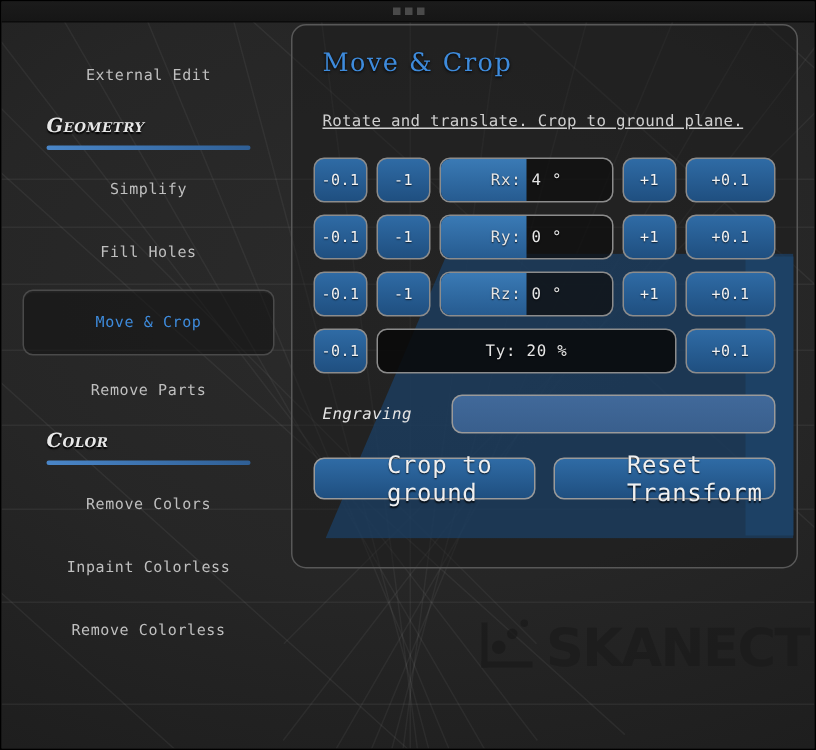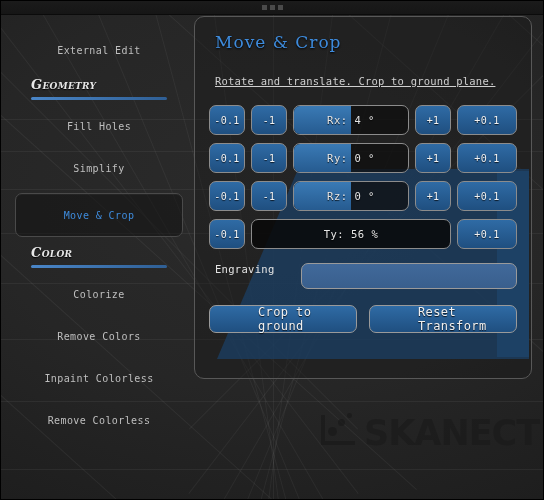--- a/index.html
+++ b/index.html
@@ -158,35 +158,35 @@
   }
   .slider .txt{
     position:absolute;inset:0;
     display:flex;align-items:center;justify-content:center;
     color:#e6e6e6;font-size:10.5px;letter-spacing:.5px;
     text-shadow:0 1px 1px rgba(0,0,0,.8);
   }
   .slider.half .txt{justify-content:center;}
   .slider.empty{background:rgba(8,8,8,.85);}
 
-  .eng-row{display:flex;align-items:flex-start;gap:26px;margin-top:14px;height:26px;}
+  .eng-row{display:flex;align-items:center;gap:26px;margin-top:14px;height:26px;font-style:italic;}
   .eng-label{color:#e4e4e4;font-size:10.5px;letter-spacing:.3px;margin-left:6px;}
   .eng-field{
     flex:1 1 auto;height:26px;
     border:1px solid #9a9a9a;border-radius:7px;
     background:linear-gradient(#41699a,#395f8d);
     box-sizing:border-box;
   }
 
   .act-row{display:flex;gap:12px;margin-top:16px;}
   .act-btn{
     flex:1 1 0;height:28px;
     border:1px solid #9a9a9a;border-radius:7px;
     background:linear-gradient(#2f6ba5,#1f4f80);
-    color:#f0f0f0;font-size:12px;letter-spacing:.4px;
+    color:#f0f0f0;font-size:16px;letter-spacing:.4px;
     display:flex;align-items:center;justify-content:center;
     box-sizing:border-box;
     text-shadow:0 1px 1px rgba(0,0,0,.8);
     padding-left:48px;
   }
 </style>
 </head>
 <body>
 
 <div id="app">
@@ -242,28 +242,28 @@
     <i></i>
     <i></i>
   </div>
 
   <div class="sidebar" id="sidebar">
       <div class="nav-item">External Edit</div>
       <div class="nav-group">
         <div class="gtext">Geometry</div>
         <div class="gbar"></div>
       </div>
+      <div class="nav-item">Simplify</div>
       <div class="nav-item">Fill Holes</div>
-      <div class="nav-item">Simplify</div>
       <div class="nav-item selected">Move &amp; Crop</div>
+      <div class="nav-item">Remove Parts</div>
       <div class="nav-group">
         <div class="gtext">Color</div>
         <div class="gbar"></div>
       </div>
-      <div class="nav-item">Colorize</div>
       <div class="nav-item">Remove Colors</div>
       <div class="nav-item">Inpaint Colorless</div>
       <div class="nav-item">Remove Colorless</div>
     </div>
 
   <div class="panel">
     <div class="panel-title">Move &amp; Crop</div>
     <div class="panel-desc">Rotate and translate. Crop to ground plane.</div>
 
     <div class="rows" id="rows">
@@ -294,21 +294,21 @@
             <div class="fill" style="width:50%"></div>
             <div class="txt">Rz: 0 °</div>
           </div>
           <div class="btn small">+1</div>
           <div class="btn smallplus">+0.1</div>
         </div>
         <div class="row">
           <div class="btn small">-0.1</div>
           <div class="slider empty">
             <div class="fill" style="width:0%"></div>
-            <div class="txt">Ty: 56 %</div>
+            <div class="txt">Ty: 20 %</div>
           </div>
           <div class="btn smallplus">+0.1</div>
         </div>
       </div>
 
     <div class="eng-row">
       <div class="eng-label">Engraving</div>
       <div class="eng-field" placeholder=""></div>
     </div>
 

